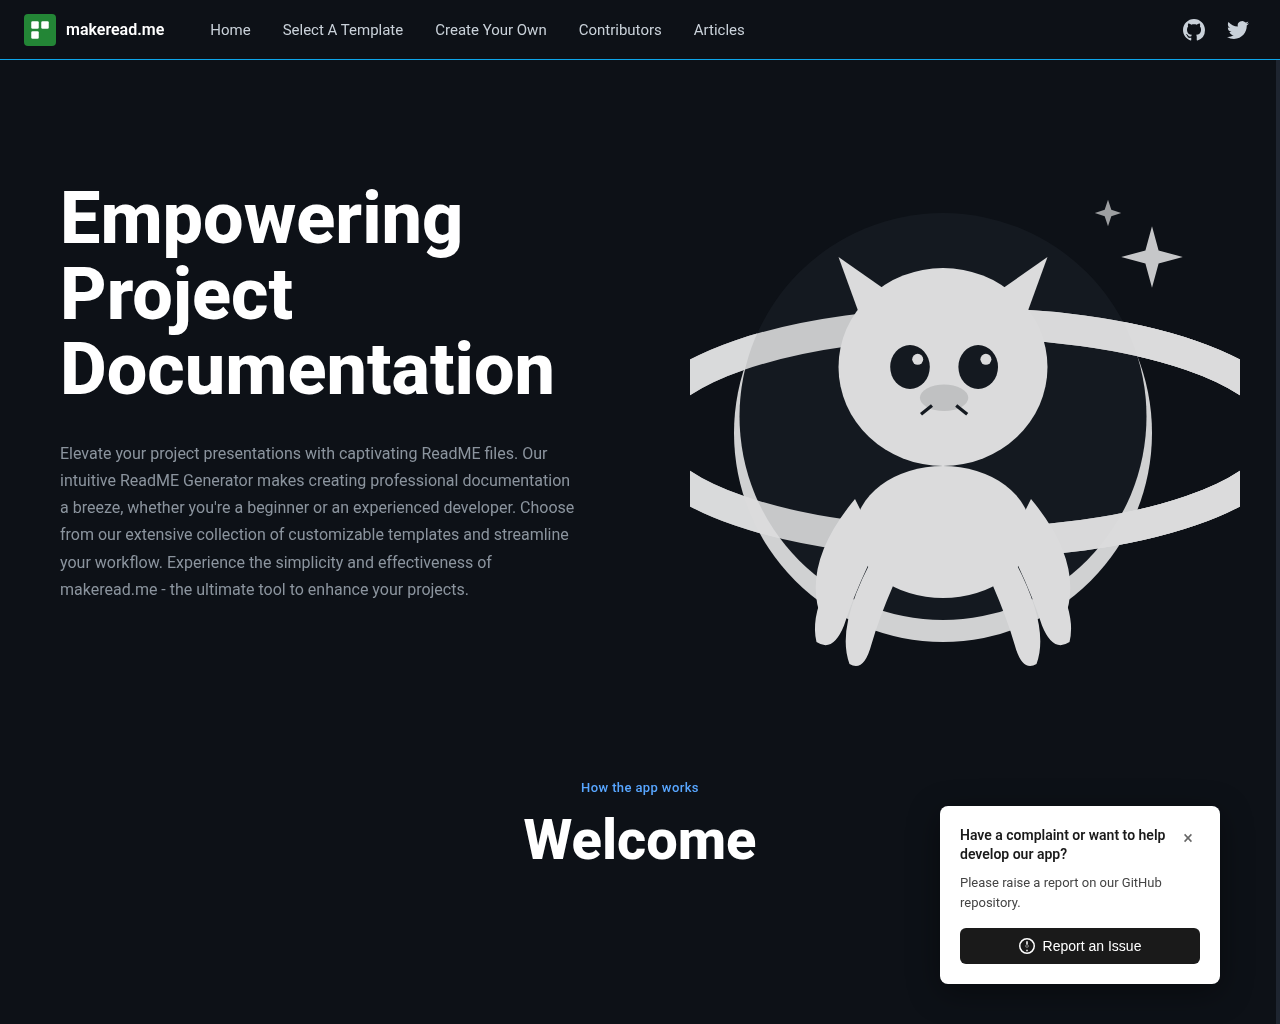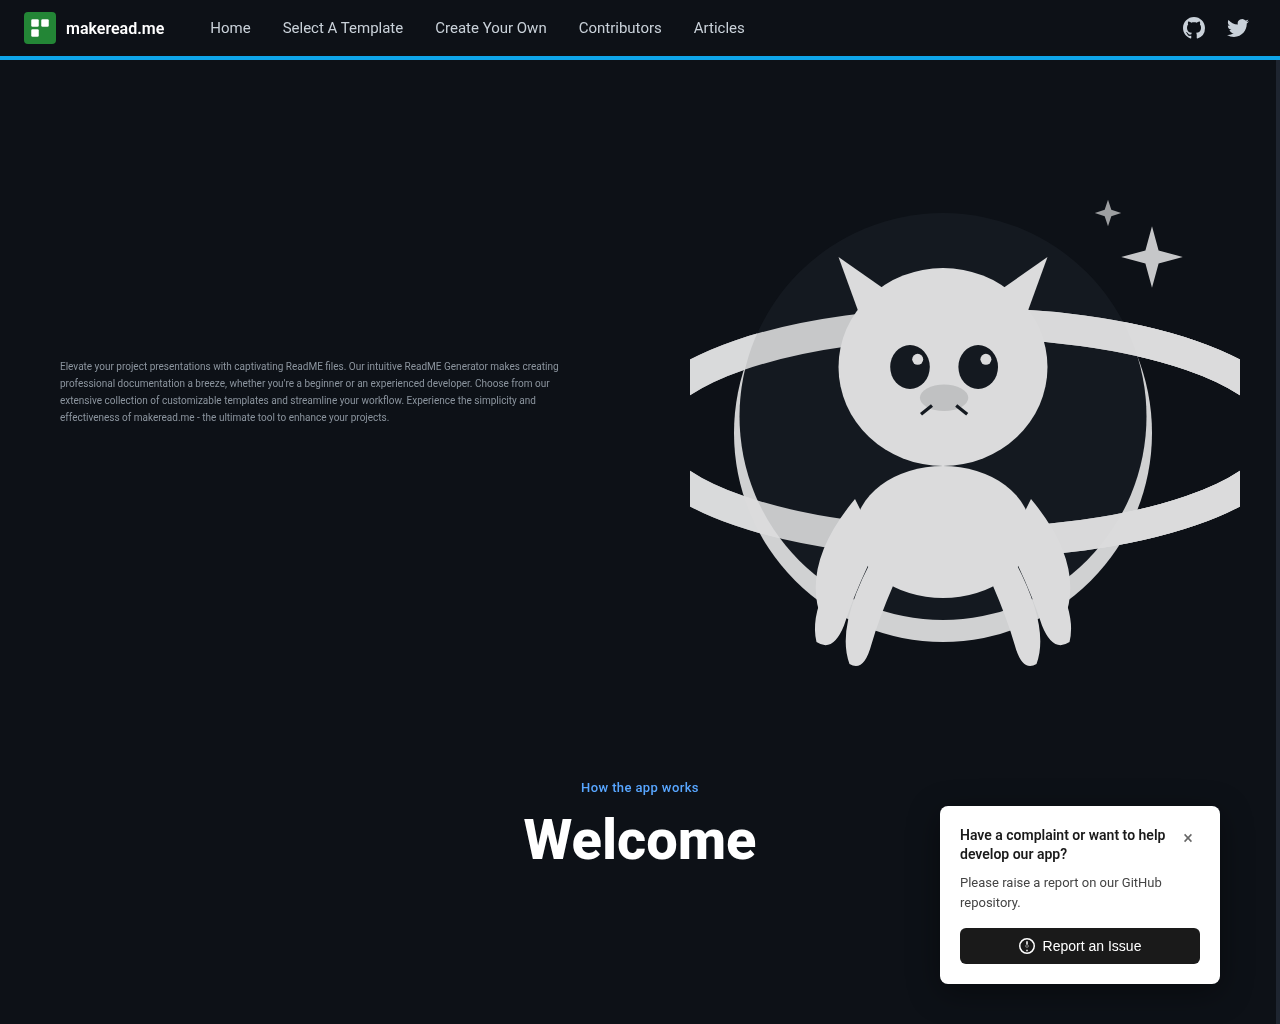--- a/index.html
+++ b/index.html
@@ -13,21 +13,21 @@
       overflow-x: hidden;
     }
 
     
     nav {
       display: flex;
       align-items: center;
       padding: 0 24px;
       height: 60px;
       background-color: #0d1117;
-      border-bottom: 4px solid #0ea5e9;
+      border-bottom: 1px solid #0ea5e9;
       position: relative;
       z-index: 10;
     }
 
     .nav-logo {
       display: flex;
       align-items: center;
       gap: 10px;
       margin-right: 32px;
       text-decoration: none;
@@ -120,21 +120,21 @@
 
     .hero-title {
       font-size: 72px;
       font-weight: 800;
       line-height: 1.05;
       color: #ffffff;
       margin-bottom: 32px;
     }
 
     .hero-description {
-      font-size: 10px;
+      font-size: 16px;
       line-height: 1.7;
       color: #8b949e;
       max-width: 520px;
       margin-bottom: 36px;
     }
 
     .hero-cta {
       display: inline-block;
       padding: 12px 24px;
       border: 1px solid #8b949e;
@@ -306,20 +306,21 @@
     <div class="nav-icon-btn" title="Twitter">
       <svg viewBox="0 0 24 24">
         <path d="M23.953 4.57a10 10 0 01-2.825.775 4.958 4.958 0 002.163-2.723c-.951.555-2.005.959-3.127 1.184a4.92 4.92 0 00-8.384 4.482C7.69 8.095 4.067 6.13 1.64 3.162a4.822 4.822 0 00-.666 2.475c0 1.71.87 3.213 2.188 4.096a4.904 4.904 0 01-2.228-.616v.06a4.923 4.923 0 003.946 4.827 4.996 4.996 0 01-2.212.085 4.936 4.936 0 004.604 3.417 9.867 9.867 0 01-6.102 2.105c-.39 0-.779-.023-1.17-.067a13.995 13.995 0 007.557 2.209c9.053 0 13.998-7.496 13.998-13.985 0-.21 0-.42-.015-.63A9.935 9.935 0 0024 4.59z"></path>
       </svg>
     </div>
   </div>
 </nav>
 
 <section class="hero">
   <div class="hero-content">
+    <h1 class="hero-title">Empowering Project Documentation</h1>
     <p class="hero-description">Elevate your project presentations with captivating ReadME files. Our intuitive ReadME Generator makes creating professional documentation a breeze, whether you're a beginner or an experienced developer. Choose from our extensive collection of customizable templates and streamline your workflow. Experience the simplicity and effectiveness of makeread.me - the ultimate tool to enhance your projects.</p>
   </div>
 
   <div class="hero-image">
 
     <svg viewBox="0 0 500 500" xmlns="http://www.w3.org/2000/svg">
 
       <circle cx="230" cy="280" r="190" fill="white" opacity="0.95"></circle>
 
       <ellipse cx="250" cy="280" rx="290" ry="100" fill="none" stroke="white" stroke-width="28" opacity="0.9"></ellipse>

